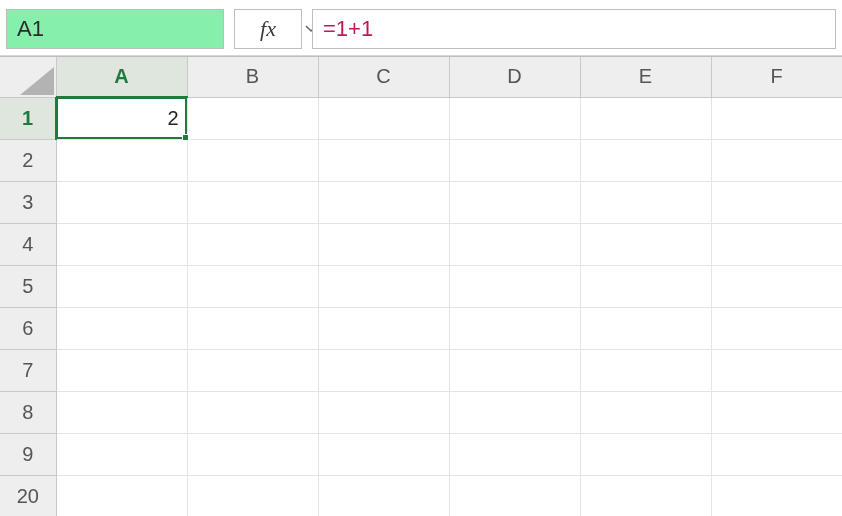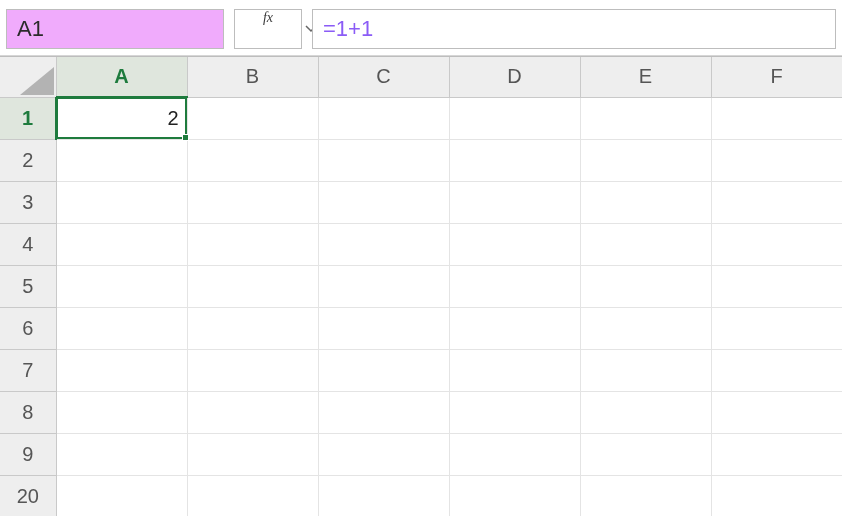--- a/index.html
+++ b/index.html
@@ -13,21 +13,21 @@
       background: #ffffff;
       border-bottom: 1px solid #d6d6d6;
       height: 56px;
     }
     .name-box-wrap {
       display: flex;
       align-items: center;
       border: 1px solid #bdbdbd;
       height: 40px;
       width: 218px;
-      background: #f0abfc;
+      background: #86efac;
       padding: 0 6px 0 10px;
     }
     .name-box-input {
       flex: 1;
       border: none;
       outline: none;
       font-size: 22px;
       color: #2b2b2b;
       background: transparent;
     }
@@ -35,47 +35,47 @@
       width: 16px;
       display: flex;
       justify-content: center;
       align-items: center;
       color: #666;
       cursor: pointer;
     }
     .name-box-caret svg { display: block; }
     .fx-box {
       display: flex;
-      align-items: flex-start;
+      align-items: center;
       justify-content: center;
       border: 1px solid #bdbdbd;
       height: 40px;
       width: 68px;
       font-style: italic;
       font-family: "Cambria Math", "Times New Roman", serif;
-      font-size: 14px;
+      font-size: 22px;
       color: #3a3a3a;
       background: #fff;
       cursor: pointer;
     }
     .formula-input-wrap {
       flex: 1;
       border: 1px solid #bdbdbd;
       height: 40px;
       background: #fff;
       display: flex;
       align-items: center;
       padding: 0 10px;
     }
     .formula-input {
       width: 100%;
       border: none;
       outline: none;
       font-size: 22px;
-      color: #8b5cf6;
+      color: #be185d;
       background: transparent;
       font-family: "Segoe UI", Arial, sans-serif;
     }
 
     
     .sheet {
       position: relative;
       height: calc(516px - 56px);
       overflow: hidden;
       border-top: 1px solid #bdbdbd;

